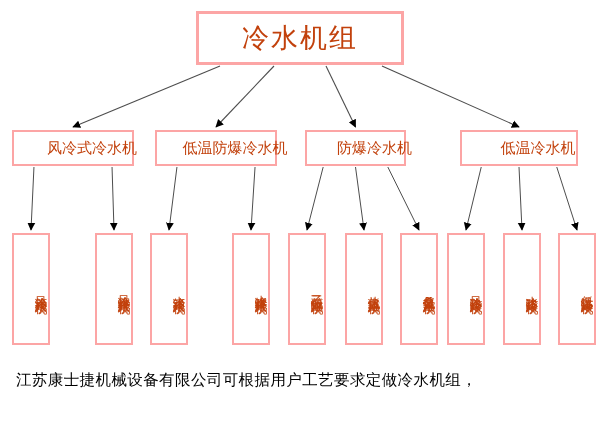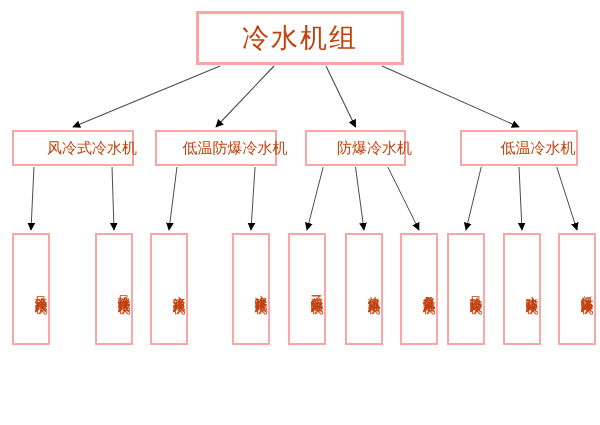--- a/index.html
+++ b/index.html
@@ -150,15 +150,16 @@
       </div>
       <div class="node leaf" style="left: 503px; top: 233px; width: 38px; height: 112px;">
         <span class="leaf-text">水冷防爆冷水机</span>
       </div>
       <div class="node leaf" style="left: 558px; top: 233px; width: 38px; height: 112px;">
         <span class="leaf-text">低温防爆冷水机</span>
       </div>
     </div>
 
   <div id="footer">
+    <div>江苏康士捷机械设备有限公司可根据用户工艺要求定做冷水机组，</div>
   </div>
 
 </div>
 
 </body></html>

